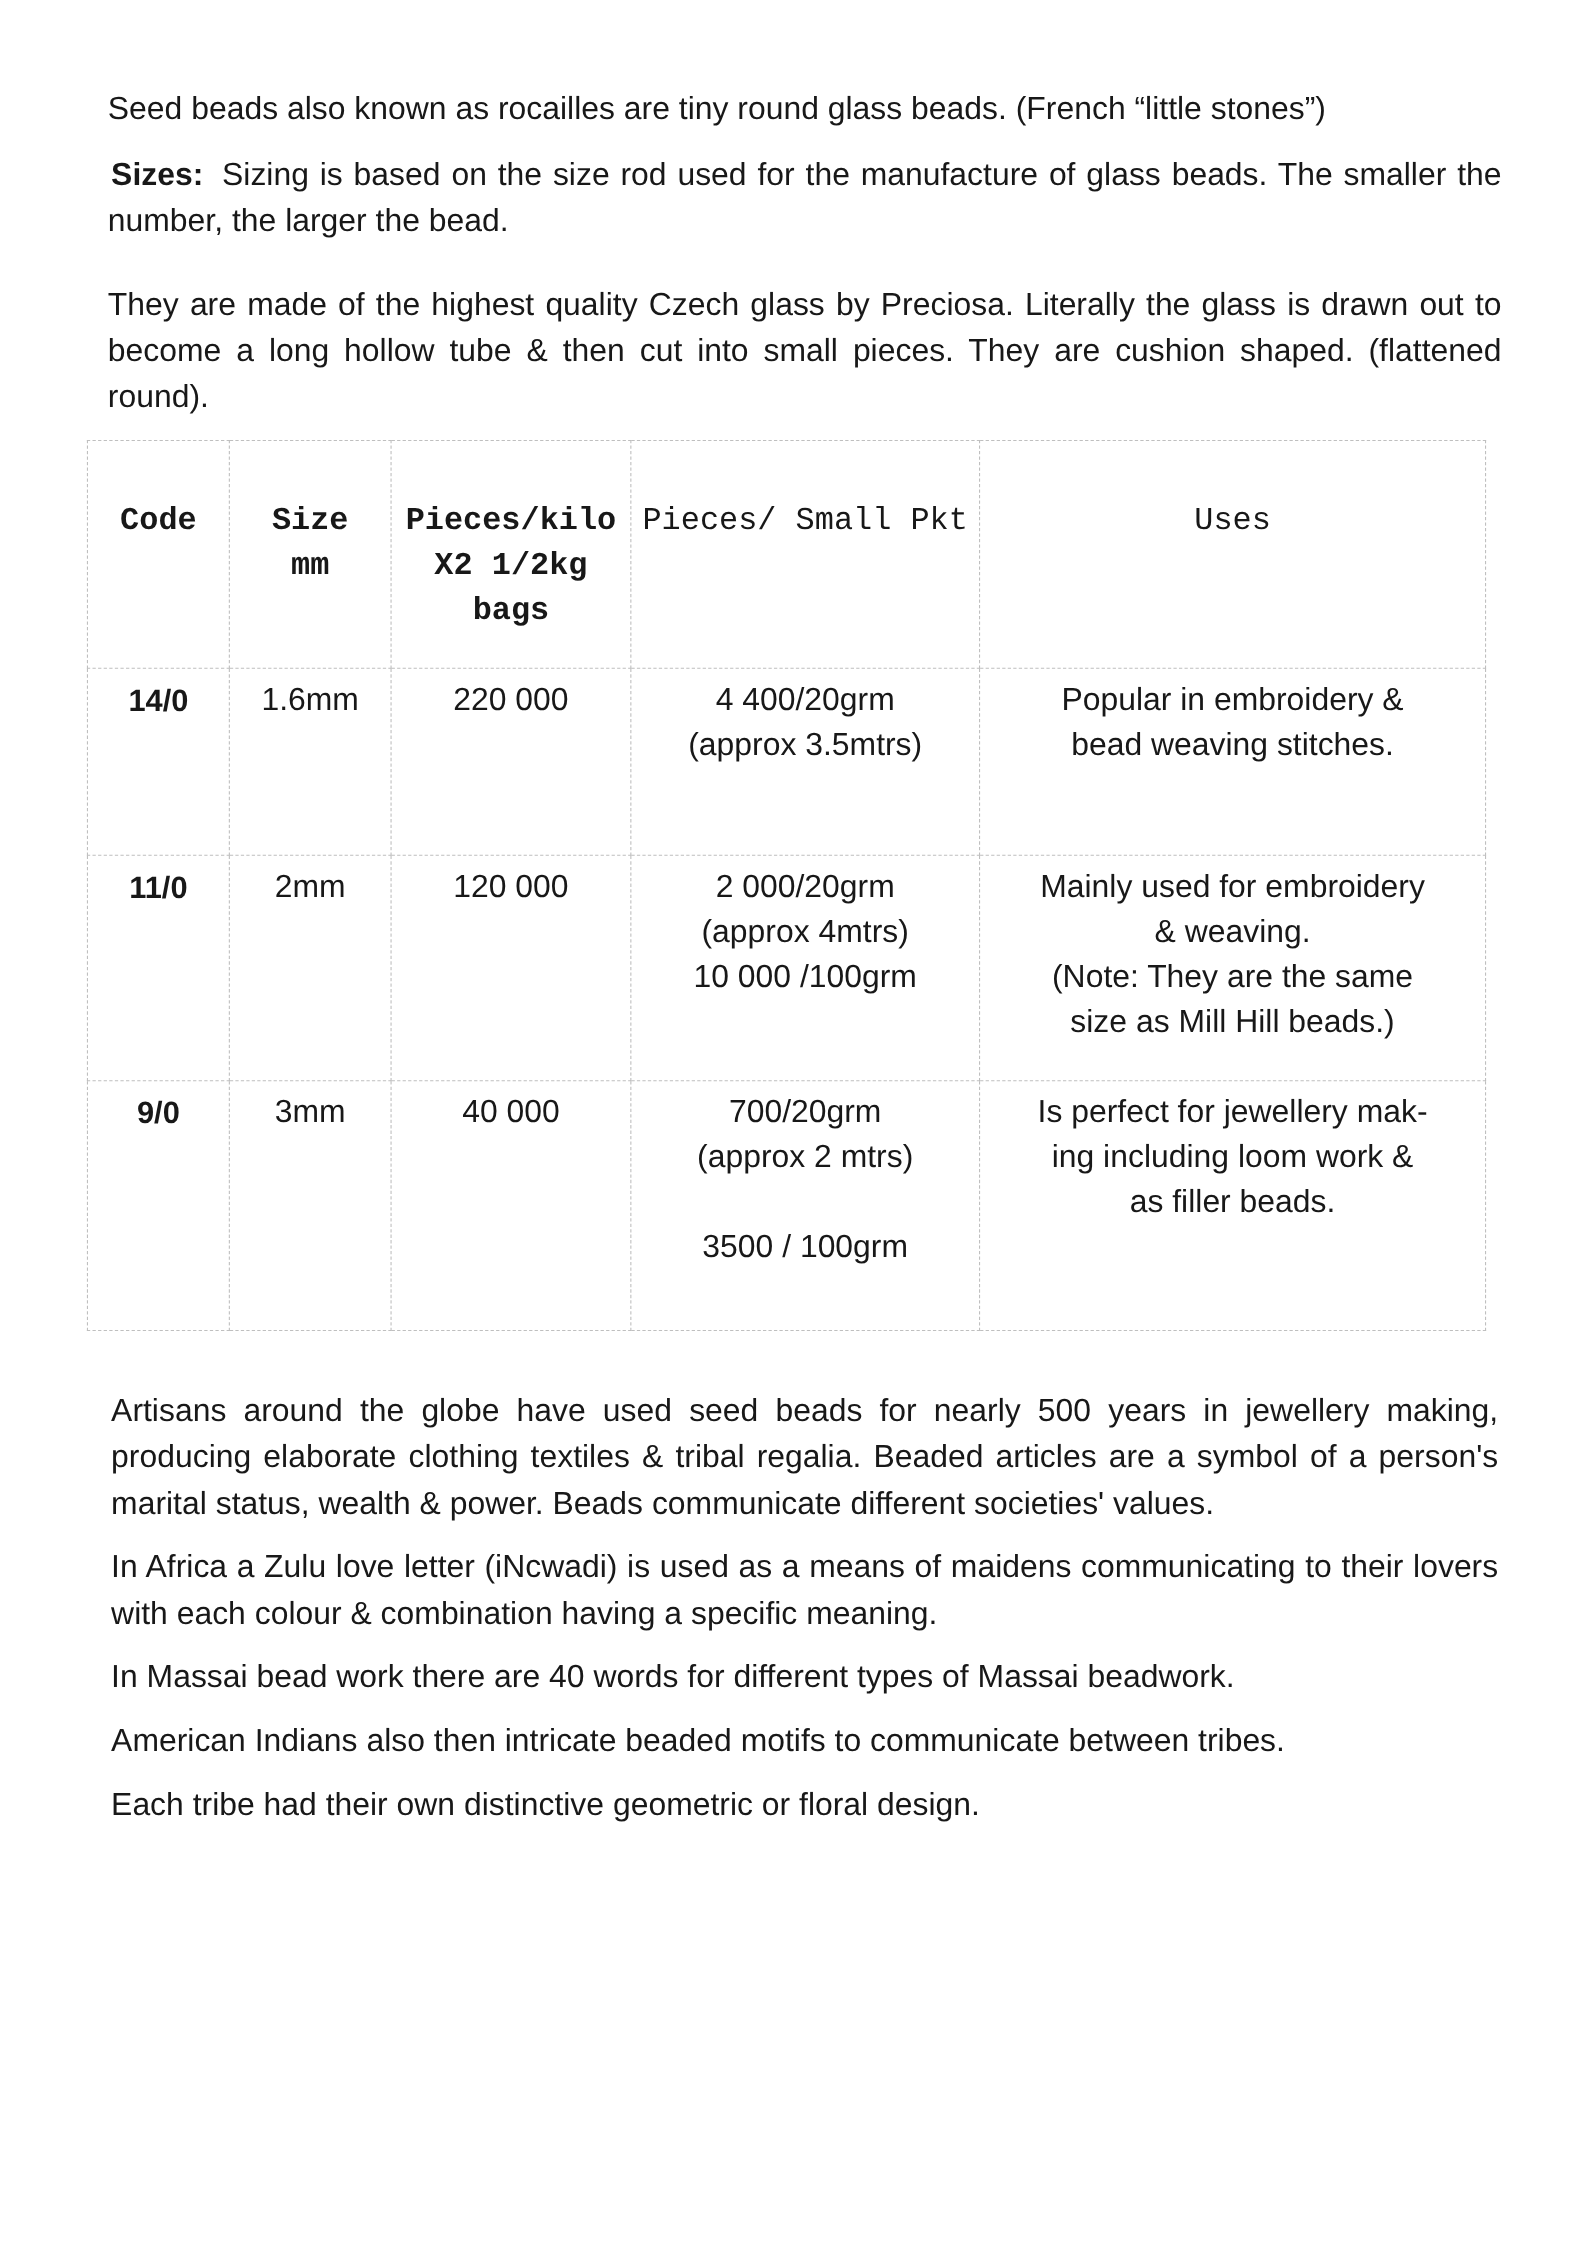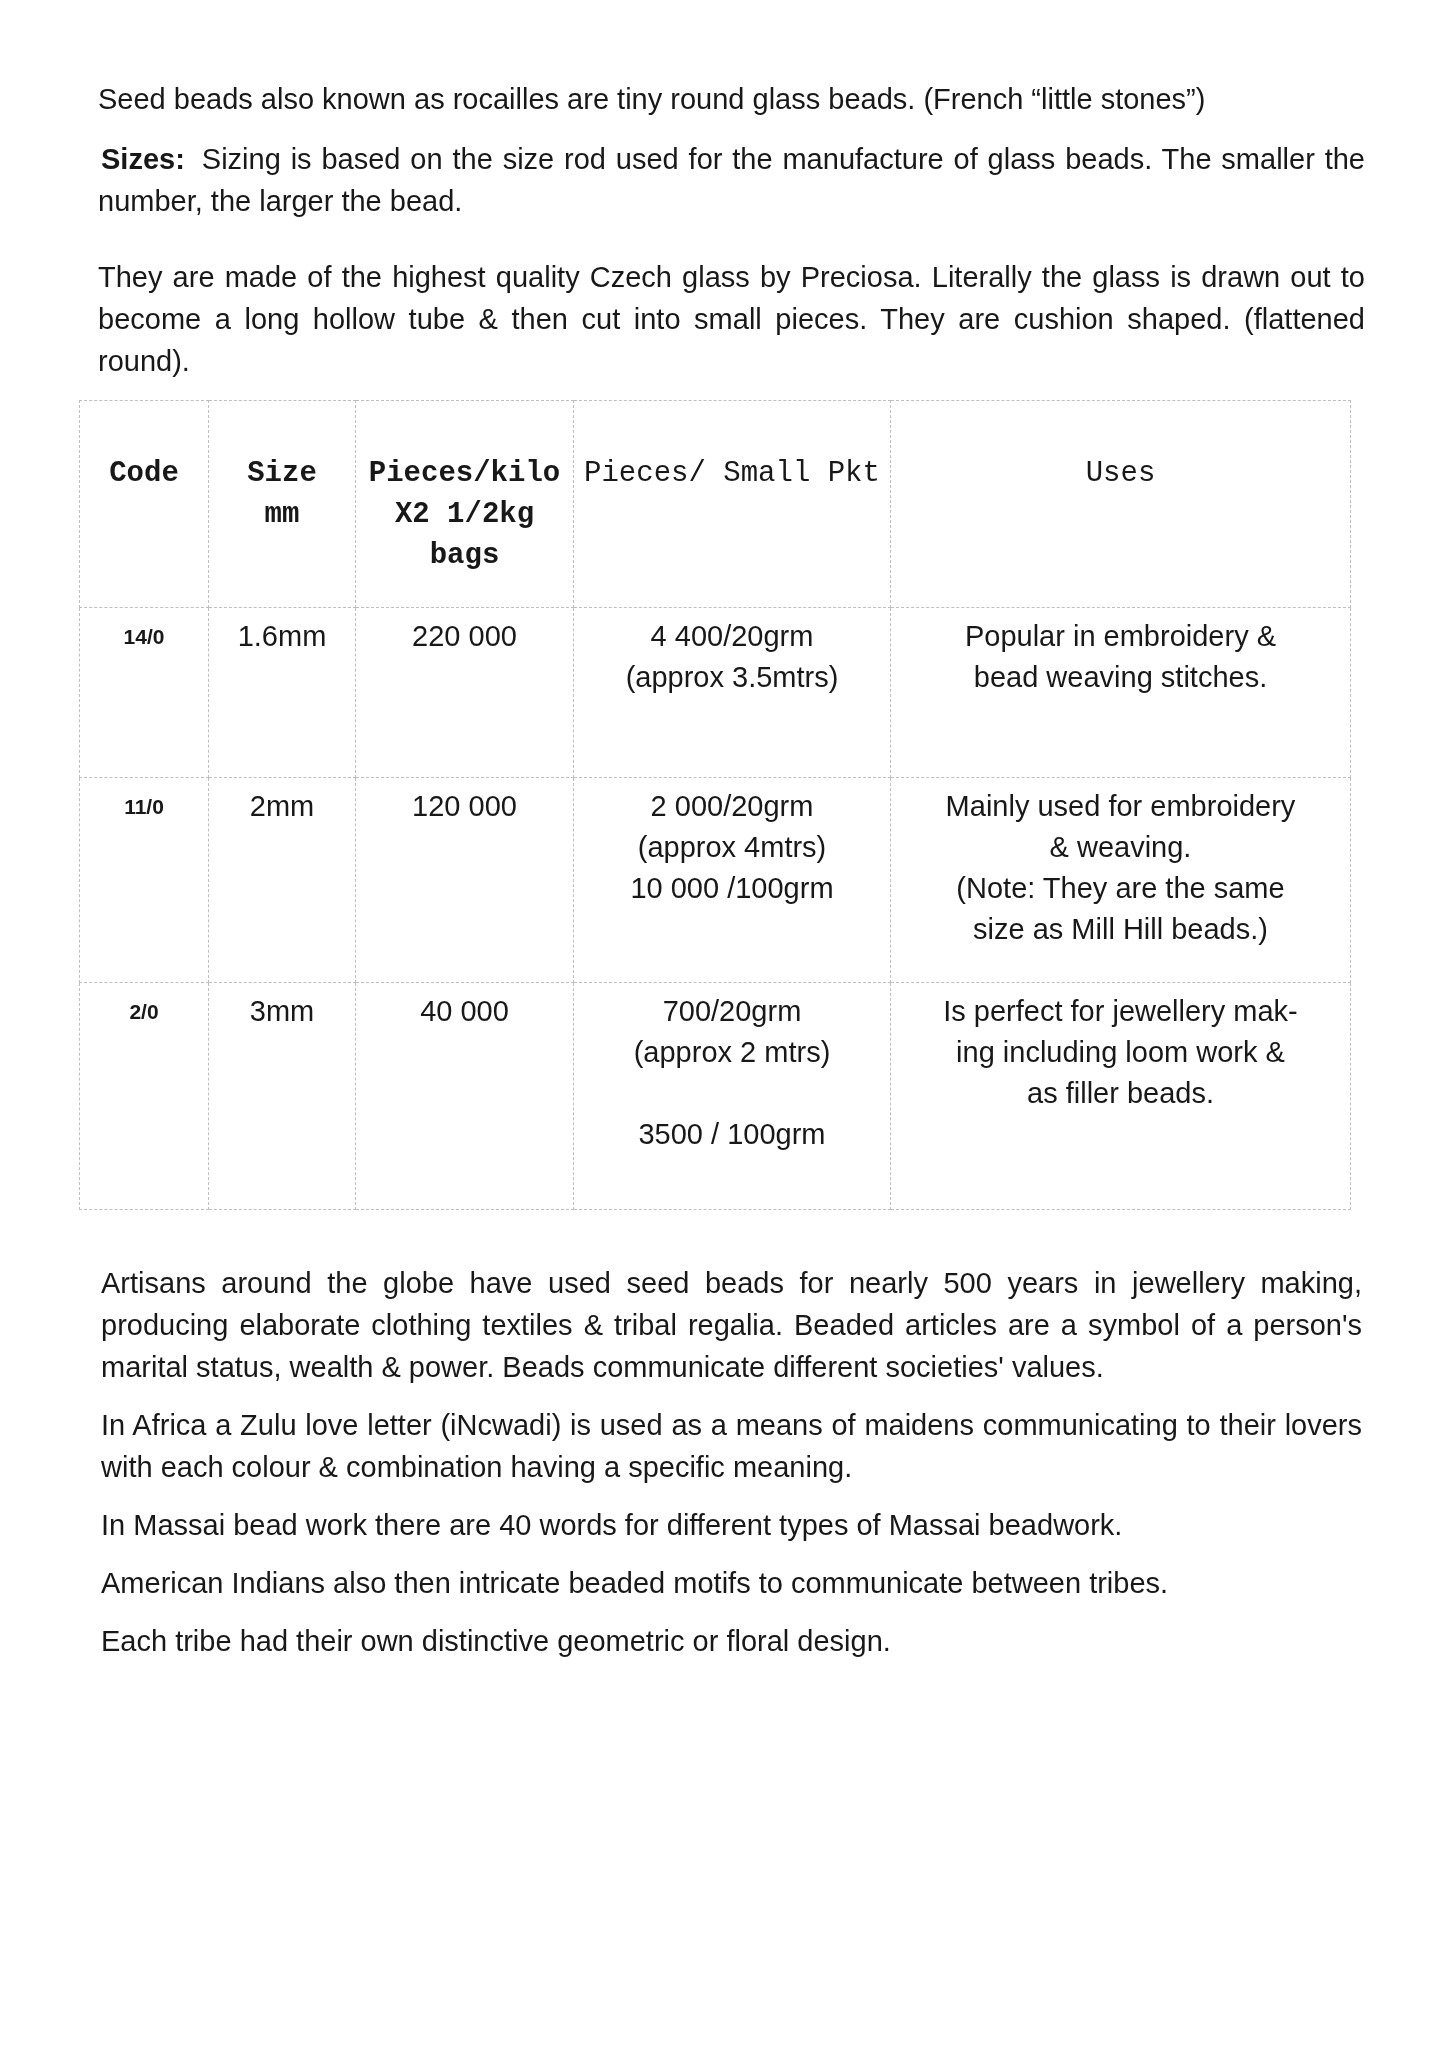--- a/index.html
+++ b/index.html
@@ -40,21 +40,21 @@
     padding-top: 52px;
     font-weight: 700;
     font-family: Liberation Mono, monospace;
   }
   table.bead-table th.normal { font-weight: 400; }
   tr.row-header { height: 207px; }
   tr.row-1 { height: 170px; }
   tr.row-2 { height: 205px; }
   tr.row-3 { height: 227px; }
   tr.row-4 { height: 218px; }
-  td.cell-code { font-weight: 700; font-size: 21px; }
+  td.cell-code { font-weight: 700; font-size: 28px; }
   td.cell-pkt { padding-top: 50px; }
   .col-code  { width: 129px; }
   .col-size  { width: 147px; }
   .col-kilo  { width: 218px; }
   .col-pkt   { width: 317px; }
   .col-uses  { width: 460px; }
 
   .outro { margin-top: 52px; }
   .outro .para { margin-bottom: 16px; }
 </style>
@@ -105,21 +105,21 @@
         <td>120 000</td>
         <td class="cell-pkt">2 000/20grm
 (approx 4mtrs)
 10 000 /100grm</td>
         <td>Mainly used for embroidery
 &amp; weaving.
 (Note: They are the same
 size as Mill Hill beads.)</td>
       </tr>
       <tr class="row-3">
-        <td class="cell-code">2/0</td>
+        <td class="cell-code">9/0</td>
         <td>3mm</td>
         <td>40 000</td>
         <td class="cell-pkt">700/20grm
 (approx 2 mtrs)
 
 3500 / 100grm</td>
         <td>Is perfect for jewellery mak-
 ing including loom work &amp;
 as filler beads.</td>
       </tr>

